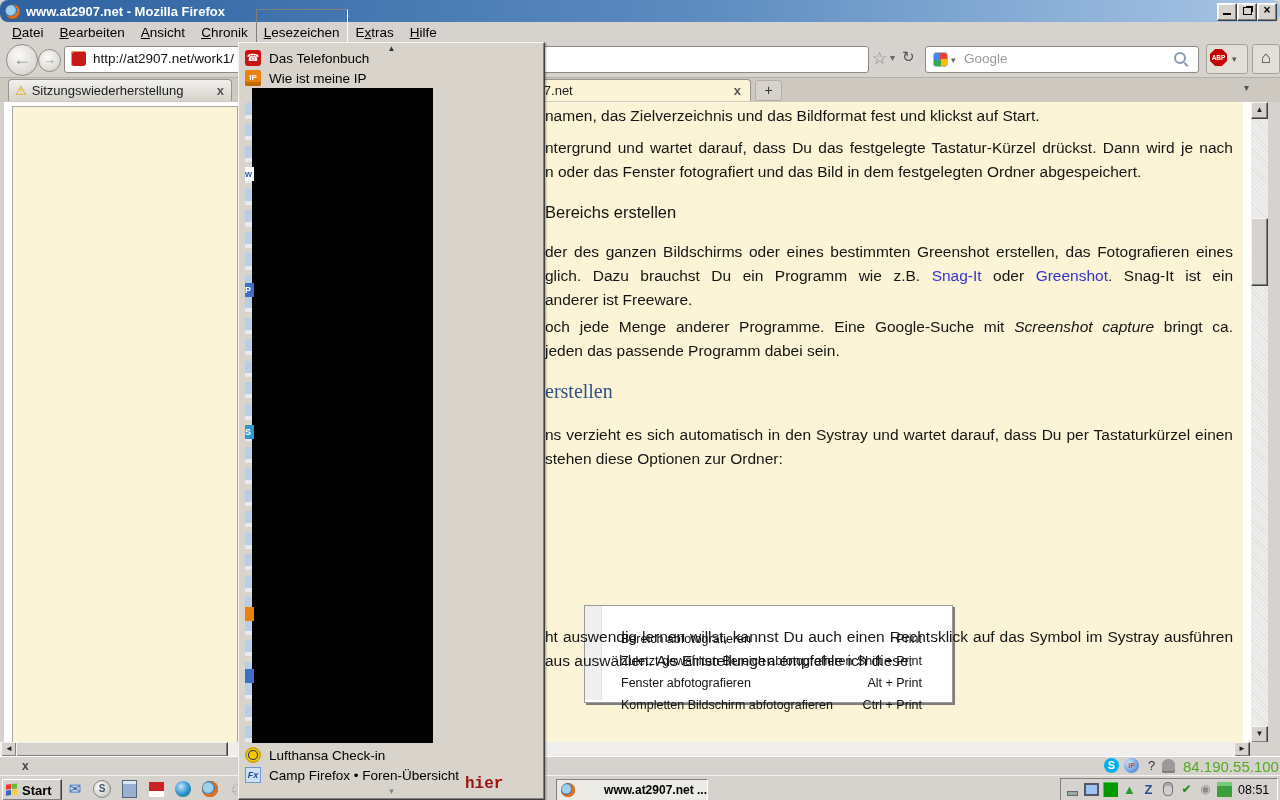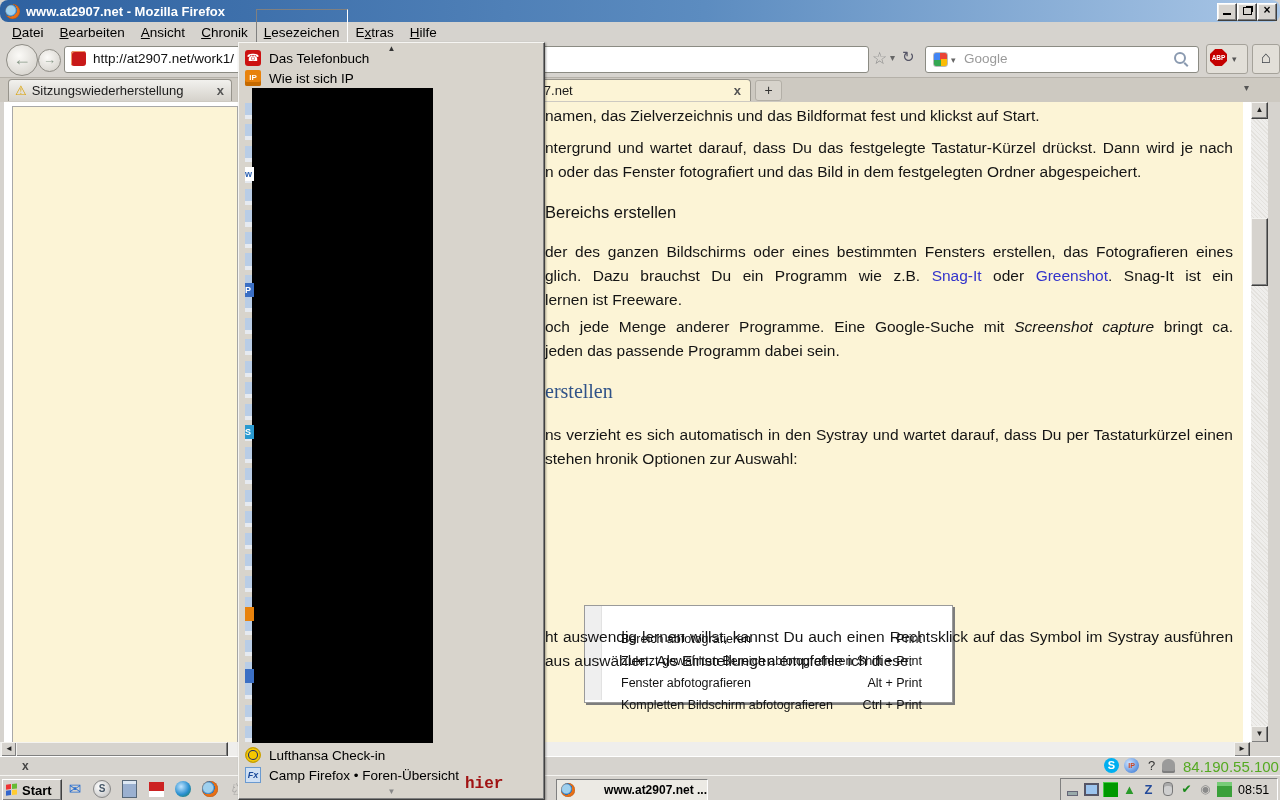--- a/index.html
+++ b/index.html
@@ -140,28 +140,28 @@
 
     <div class="abs cream" style="left:12px;top:4px;width:224px;height:636px;border:1px solid #a8a8a8;"></div>
 
     <div class="abs" style="left:0;top:0;width:4px;height:640px;background:#d6d3ce;"></div>
     <div class="abs" style="left:1268px;top:0;width:12px;height:640px;background:#d6d3ce;"></div>
 
     <div class="pgtext" style="left:545px;top:5px;">namen, das Zielverzeichnis und das Bildformat fest und klickst auf Start.</div>
     <div class="pgtext just" style="left:545px;top:37px;">ntergrund und wartet darauf, dass Du das festgelegte Tastatur-Kürzel drückst. Dann wird je nach</div>
     <div class="pgtext" style="left:545px;top:61px;">n oder das Fenster fotografiert und das Bild in dem festgelegten Ordner abgespeichert.</div>
     <div class="pgtext" style="left:545px;top:101px;font-size:16.5px;">Bereichs erstellen</div>
-    <div class="pgtext just" style="left:545px;top:141px;">der des ganzen Bildschirms oder eines bestimmten Fensters erstellen, das Fotografieren eines</div>
+    <div class="pgtext just" style="left:545px;top:141px;">der des ganzen Bildschirms oder eines bestimmten Greenshot erstellen, das Fotografieren eines</div>
     <div class="pgtext just" style="left:545px;top:165px;"><span>glich. Dazu brauchst Du ein Programm wie z.B. </span><span class="pglink">Snag-It</span><span> oder </span><span class="pglink">Greenshot</span><span>. Snag-It ist ein</span></div>
-    <div class="pgtext" style="left:545px;top:189px;">lernen ist Freeware.</div>
+    <div class="pgtext" style="left:545px;top:189px;">anderer ist Freeware.</div>
     <div class="pgtext just" style="left:545px;top:216px;"><span>och jede Menge anderer Programme. Eine Google-Suche mit </span><i>Screenshot capture</i><span> bringt ca.</span></div>
     <div class="pgtext" style="left:545px;top:240px;">jeden das passende Programm dabei sein.</div>
     <div class="pgtext" style="left:545px;top:278px;font-family:'Liberation Serif',serif;font-size:20px;color:#2f5288;">erstellen</div>
     <div class="pgtext just" style="left:545px;top:324px;">ns verzieht es sich automatisch in den Systray und wartet darauf, dass Du per Tastaturkürzel einen</div>
-    <div class="pgtext" style="left:545px;top:348px;">stehen hronik Optionen zur Auswahl:</div>
+    <div class="pgtext" style="left:545px;top:348px;">stehen diese Optionen zur Ordner:</div>
 
     <div class="abs" id="optbox">
       <div class="abs" style="left:0;top:0;width:16px;height:94px;background:#efefef;border-right:1px solid #e2e2e2;"></div>
       <div class="optrow" style="top:6px;">
           <span>Bereich abfotografieren</span>
           <span>Print</span>
         </div>
       <div class="optrow" style="top:28px;">
           <span>Zuletzt gewählten Bereich abfotografieren</span>
           <span>Shift + Print</span>
@@ -254,21 +254,21 @@
   </div>
 
   <div class="abs" id="bmenu">
     <div class="menu-scroll" style="top:1px;">▲</div>
     <div class="bm-item" style="top:5px;">
       <span class="bm-icon" style="background:#cc1111;border-radius:3px;color:#fff;font-size:10px;text-align:center;line-height:16px;">☎</span>
       <span>Das Telefonbuch</span>
     </div>
     <div class="bm-item" style="top:25px;">
       <span class="bm-icon" style="background:#e8820c;border-radius:2px;color:#fff;font-size:8px;font-weight:bold;text-align:center;line-height:16px;box-shadow:inset 0 -4px 0 #c56a00;">IP</span>
-      <span>Wie ist sich IP</span>
+      <span>Wie ist meine IP</span>
     </div>
 
     <div class="sliver-col"></div>
     <div id="blackbox"></div>
     <span class="sliver" style="left:6px;top:124px;background:#fff;color:#2a5fb0;">w</span>
     <span class="sliver" style="left:6px;top:240px;background:#3b6fc4;color:#fff;">P</span>
     <span class="sliver" style="left:6px;top:382px;background:#2a9ad0;color:#fff;">S</span>
     <span class="sliver" style="left:6px;top:564px;background:#e8820c;"></span>
     <span class="sliver" style="left:6px;top:626px;background:#3b6fc4;"></span>
 

